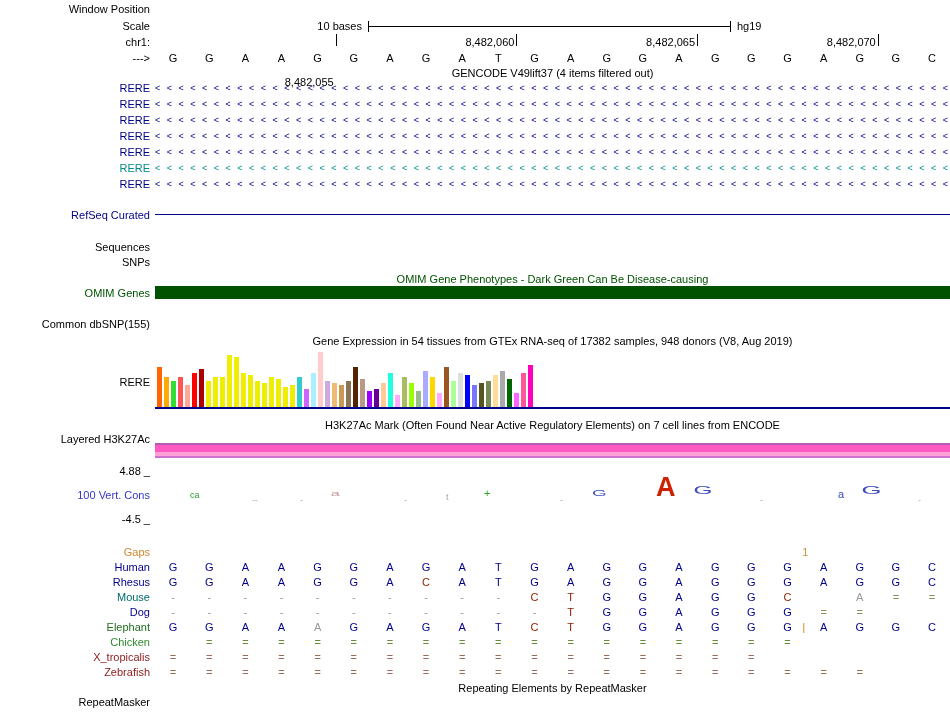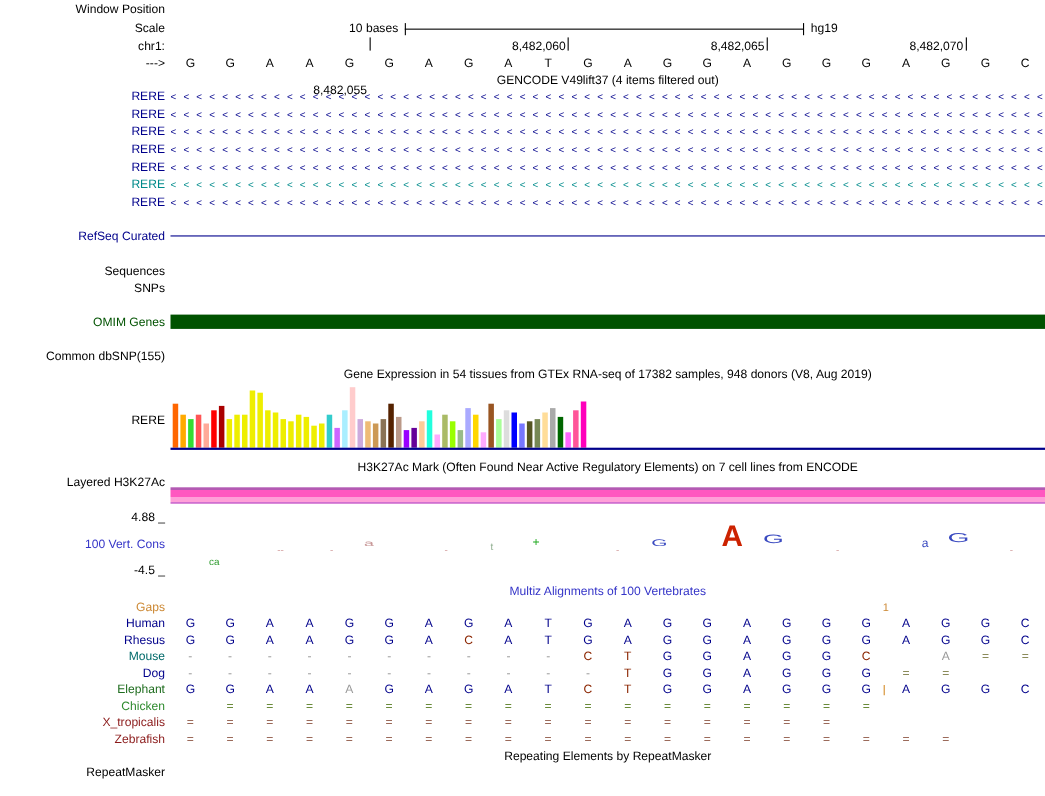--- a/index.html
+++ b/index.html
@@ -108,20 +108,21 @@
         <div class="arrows" style="color: rgb(0, 0, 139);">&lt; &lt; &lt; &lt; &lt; &lt; &lt; &lt; &lt; &lt; &lt; &lt; &lt; &lt; &lt; &lt; &lt; &lt; &lt; &lt; &lt; &lt; &lt; &lt; &lt; &lt; &lt; &lt; &lt; &lt; &lt; &lt; &lt; &lt; &lt; &lt; &lt; &lt; &lt; &lt; &lt; &lt; &lt; &lt; &lt; &lt; &lt; &lt; &lt; &lt; &lt; &lt; &lt; &lt; &lt; &lt; &lt; &lt; &lt; &lt; &lt; &lt; &lt; &lt; &lt; &lt; &lt; &lt; &lt; &lt; &lt; &lt; &lt; &lt; &lt; &lt; &lt; &lt; &lt; &lt; &lt; &lt; &lt; &lt; &lt; &lt; &lt; &lt; &lt; &lt; &lt; &lt; &lt; &lt; &lt; &lt; &lt; &lt; &lt; &lt; &lt; &lt; &lt; &lt; &lt; &lt; &lt; &lt; &lt; &lt; </div>
       </div>
     </div>
 
   <div class="lbl navy" style="top:208px">RefSeq Curated</div>
   <div class="hline" style="left:155px;top:214px;width:795px;border-top:1px solid #00008b"></div>
 
   <div class="lbl" style="top:240px">Sequences</div>
   <div class="lbl" style="top:255px">SNPs</div>
 
+  <div class="ctr green" style="top:272px">OMIM Gene Phenotypes - Dark Green Can Be Disease-causing</div>
   <div class="lbl green" style="top:286px">OMIM Genes</div>
   <div class="hline" style="left:155px;top:286px;width:795px;height:13px;background:#005200"></div>
 
   <div class="lbl" style="top:317px">Common dbSNP(155)</div>
 
   <div class="ctr" style="top:334px">Gene Expression in 54 tissues from GTEx RNA-seq of 17382 samples, 948 donors (V8, Aug 2019)</div>
   <div class="lbl" style="top:375px">RERE</div>
   <div id="gtex-bars" class="bars">
       <div style="height: 40px; background: rgb(255, 102, 0);"></div>
       <div style="height: 30px; background: rgb(255, 170, 0);"></div>
@@ -181,40 +182,39 @@
   <div class="hline" style="left:155px;top:407px;width:795px;height:2px;background:#00008b"></div>
 
   <div class="ctr" style="top:418px">H3K27Ac Mark (Often Found Near Active Regulatory Elements) on 7 cell lines from ENCODE</div>
   <div class="lbl" style="top:432px">Layered H3K27Ac</div>
   <div class="hline" style="left:155px;top:443px;width:795px;height:15px;
               background:linear-gradient(to bottom,#b35ab3 0 2px,#ff58c0 2px 9px,#ffa0d8 9px 13px,#d070d0 13px 15px)"></div>
 
   <div class="lbl" style="top:464px">4.88 _</div>
   <div id="cons-area" class="abs" style="left:0;top:474px;width:950px;height:44px">
 
-  <span class="glyph" style="left: 190px; top: 17px; color: rgb(46, 155, 46); font-size: 9px; margin-top: 16px;">ca</span>
+  <span class="glyph" style="left: 190px; top: 17px; color: rgb(46, 155, 46); font-size: 9px;">ca</span>
       <span class="glyph" style="left: 252px; top: 22px; color: rgb(212, 160, 160); font-size: 9px;">--</span>
       <span class="glyph" style="left: 300px; top: 22px; color: rgb(212, 160, 160); font-size: 9px;">-</span>
       <span class="glyph" style="left: 332px; top: 14px; color: rgb(200, 152, 152); font-size: 12px;"><span class="sq">a</span></span>
       <span class="glyph" style="left: 404px; top: 22px; color: rgb(212, 160, 160); font-size: 9px;">-</span>
       <span class="glyph" style="left: 446px; top: 19px; color: rgb(143, 174, 143); font-size: 9px;">t</span>
       <span class="glyph" style="left: 484px; top: 14px; color: rgb(34, 170, 34); font-size: 11px;">+</span>
       <span class="glyph" style="left: 560px; top: 22px; color: rgb(212, 160, 160); font-size: 9px;">-</span>
       <span class="glyph" style="left: 594px; top: 12px; color: rgb(58, 74, 192); font-size: 14px;"><span class="sq">G</span></span>
       <span class="glyph" style="left: 656px; top: 0px; color: rgb(204, 34, 0); font-size: 27px; font-weight: bold;">A</span>
       <span class="glyph" style="left: 696px; top: 7px; color: rgb(58, 74, 192); font-size: 18px;"><span class="sq">G</span></span>
       <span class="glyph" style="left: 760px; top: 22px; color: rgb(212, 160, 160); font-size: 9px;">-</span>
       <span class="glyph" style="left: 838px; top: 15px; color: rgb(58, 74, 192); font-size: 11px;">a</span>
       <span class="glyph" style="left: 864px; top: 6px; color: rgb(58, 74, 192); font-size: 19px;"><span class="sq">G</span></span>
       <span class="glyph" style="left: 918px; top: 22px; color: rgb(212, 160, 160); font-size: 9px;">-</span>
     </div>
   <div class="lbl blue" style="top:488px">100 Vert. Cons</div>
   <div class="lbl" style="top:512px">-4.5 _</div>
 
-  <div class="ctr blue" style="top:531px">Multiz Alignments of 100 Vertebrates</div>
   <div id="multiz-rows">
       <div class="track-row" style="top: 545px;">
         <div class="lbl" style="color: rgb(204, 136, 51);">Gaps</div>
         <div class="grid">
           <span style="color: rgb(204, 136, 51);"></span>
           <span style="color: rgb(204, 136, 51);"></span>
           <span style="color: rgb(204, 136, 51);"></span>
           <span style="color: rgb(204, 136, 51);"></span>
           <span style="color: rgb(204, 136, 51);"></span>
           <span style="color: rgb(204, 136, 51);"></span>

